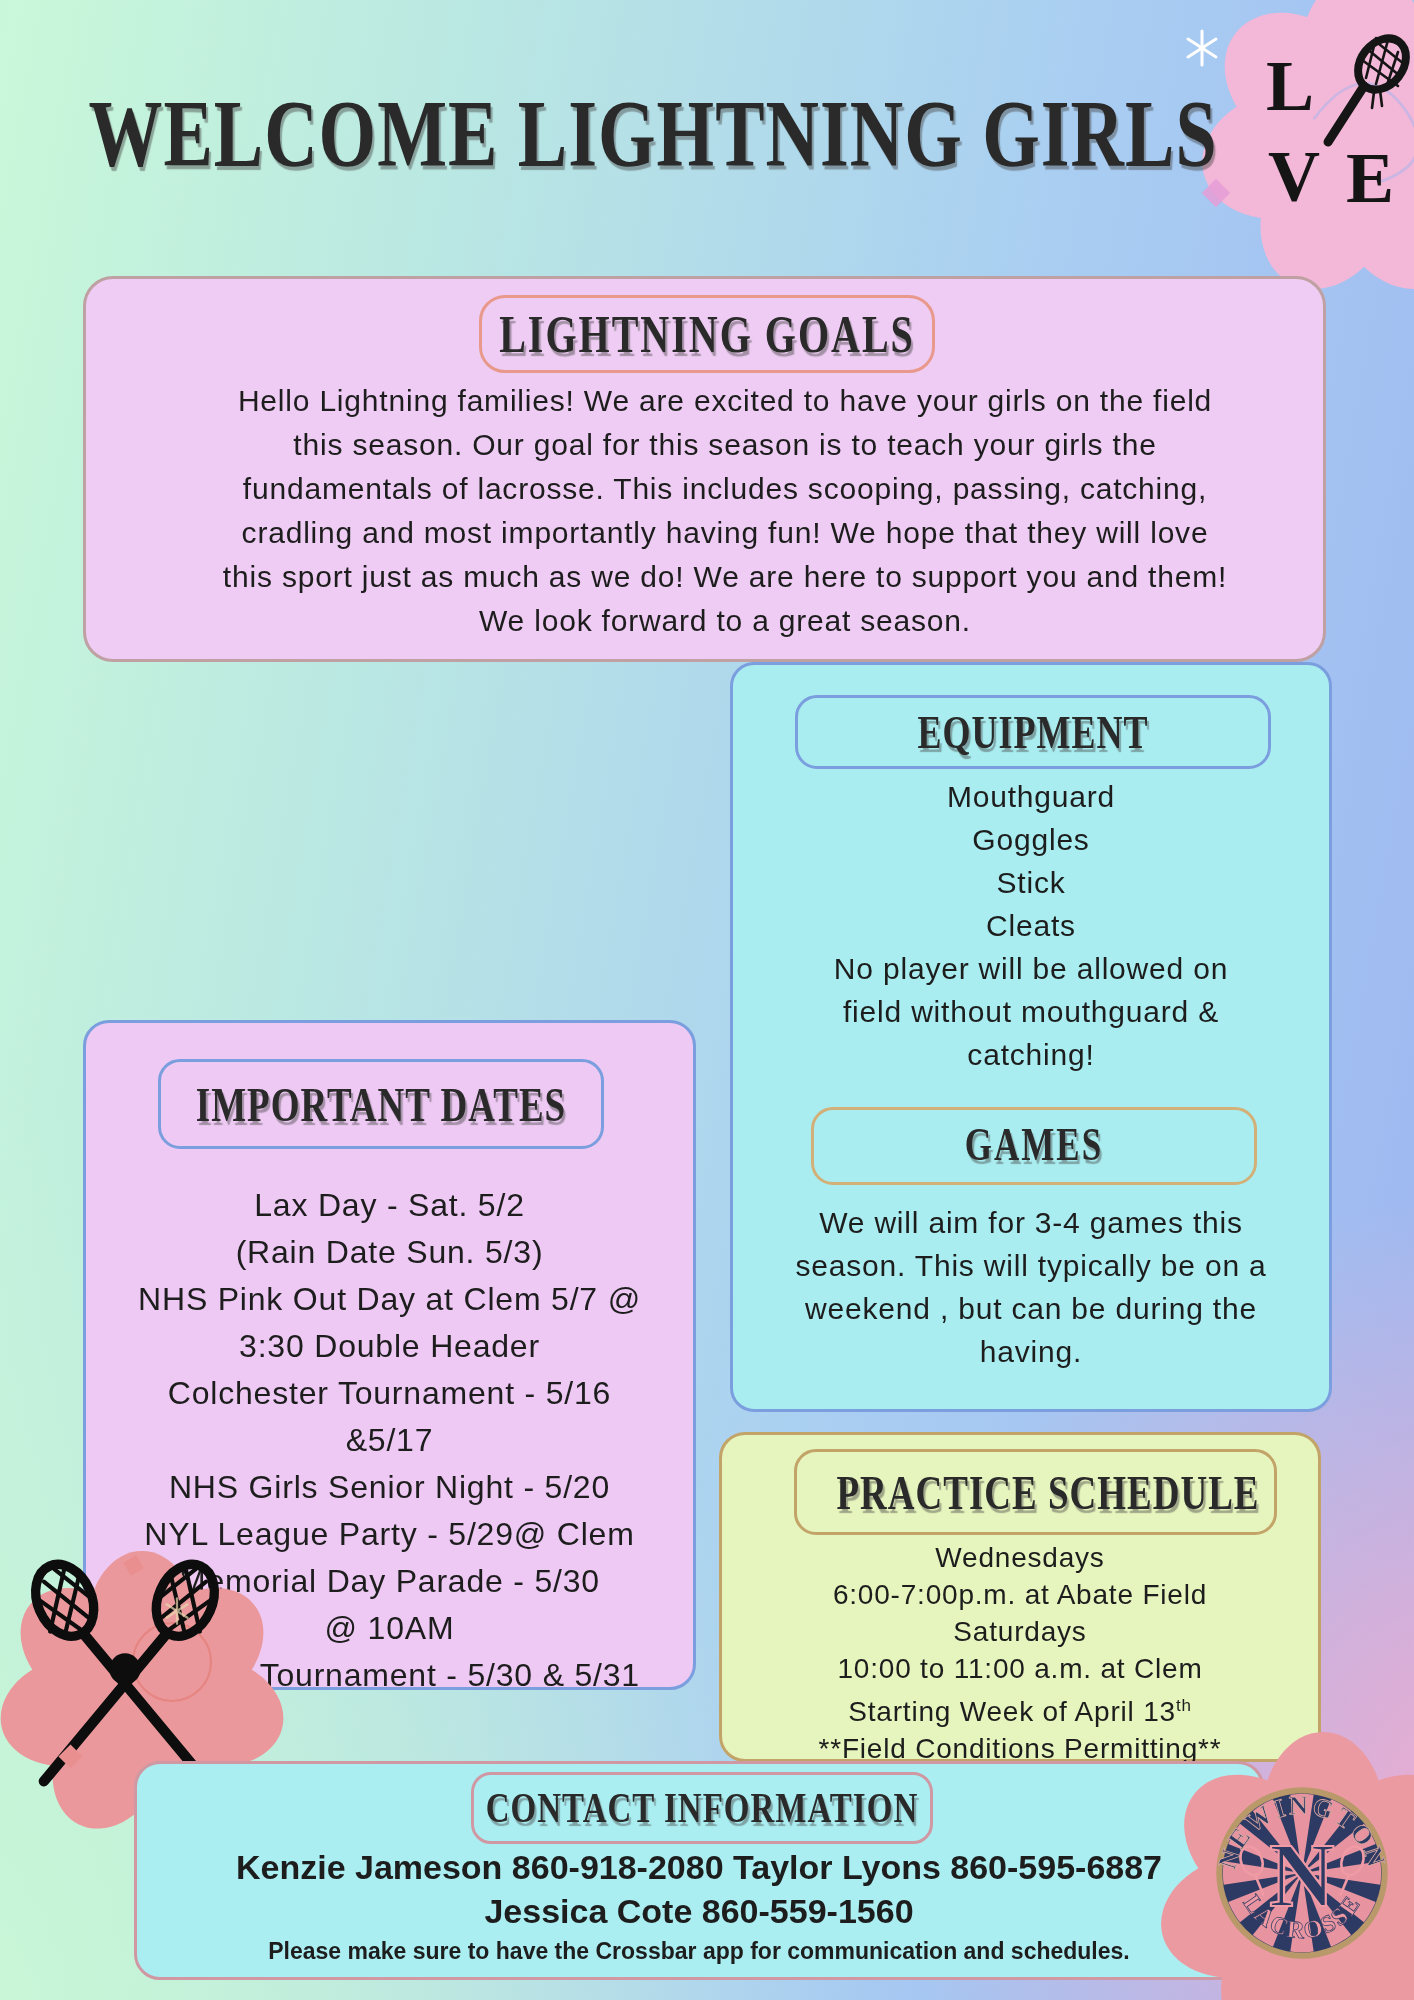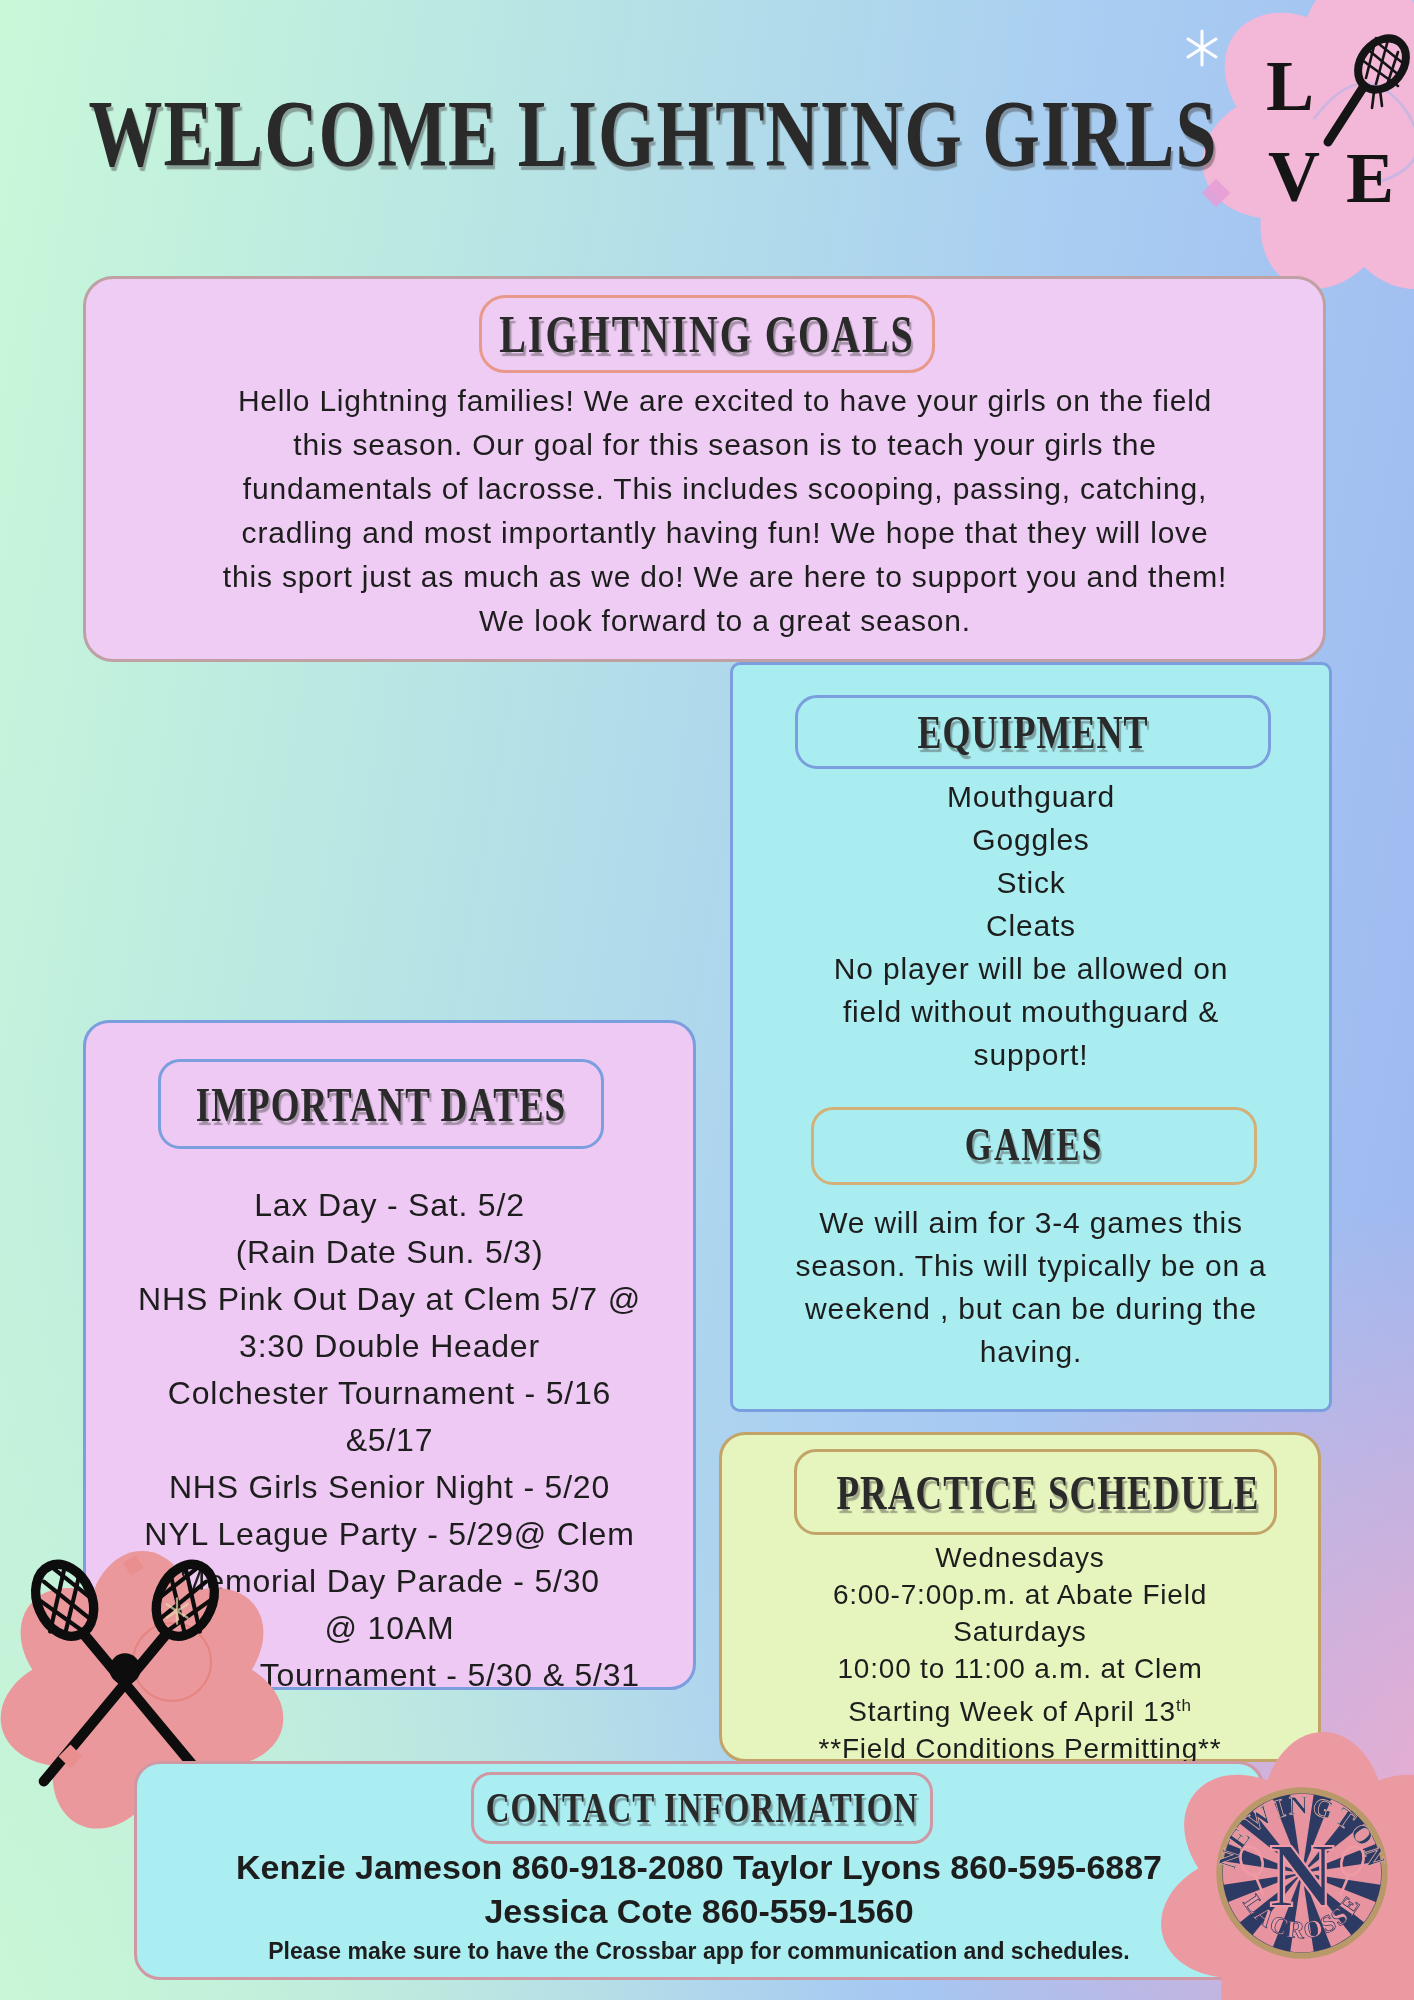--- a/index.html
+++ b/index.html
@@ -43,21 +43,21 @@
   .early-pill .display{font-size:34px;letter-spacing:1px;}
   .early-lines{top:88px;font-size:30px;line-height:43px;}
 
   
   .dates-box{left:83px;top:1020px;width:607px;height:664px;background:#edc9f3;border-color:#7b9ede;border-radius:26px;}
   .dates-pill{left:72px;top:36px;width:440px;height:84px;border-color:#7b9ede;}
   .dates-pill .display{font-size:37px;letter-spacing:1px;}
   .dates-lines{top:128px;font-size:32px;line-height:47px;margin-top:31px;}
 
   
-  .teal-box{left:730px;top:662px;width:596px;height:744px;background:#a9edf0;border-color:#7b9ede;border-radius:10px;}
+  .teal-box{left:730px;top:662px;width:596px;height:744px;background:#a9edf0;border-color:#7b9ede;border-radius:24px;}
   .equip-pill{left:62px;top:30px;width:470px;height:68px;border-color:#7b9ede;}
   .equip-pill .display{font-size:36px;letter-spacing:1px;}
   .equip-lines{top:110px;font-size:30px;line-height:43px;}
   .games-pill{left:78px;top:442px;width:440px;height:72px;border-color:#d2b078;}
   .games-pill .display{font-size:35px;letter-spacing:2px;}
   .games-lines{top:536px;font-size:30px;line-height:43px;}
 
   
   .sched-box{left:719px;top:1432px;width:596px;height:324px;background:#e6f4bd;border-color:#c3a468;border-radius:26px;}
   .sched-pill{left:72px;top:14px;width:452px;height:80px;border-color:#c3a468;padding-left:25px;}
@@ -177,21 +177,21 @@
     <div class="pill equip-pill">
       <span class="display">EQUIPMENT</span>
     </div>
     <div class="txt equip-lines">
       <div>Mouthguard</div>
       <div>Goggles</div>
       <div>Stick</div>
       <div>Cleats</div>
       <div>No player will be allowed on</div>
       <div>field without mouthguard &amp;</div>
-      <div>support!</div>
+      <div>catching!</div>
     </div>
     <div class="pill games-pill">
       <span class="display">GAMES</span>
     </div>
     <div class="txt games-lines">
       <div>We will aim for 3-4 games this</div>
       <div>season. This will typically be on a</div>
       <div>weekend , but can be during the</div>
       <div>having.</div>
     </div>

